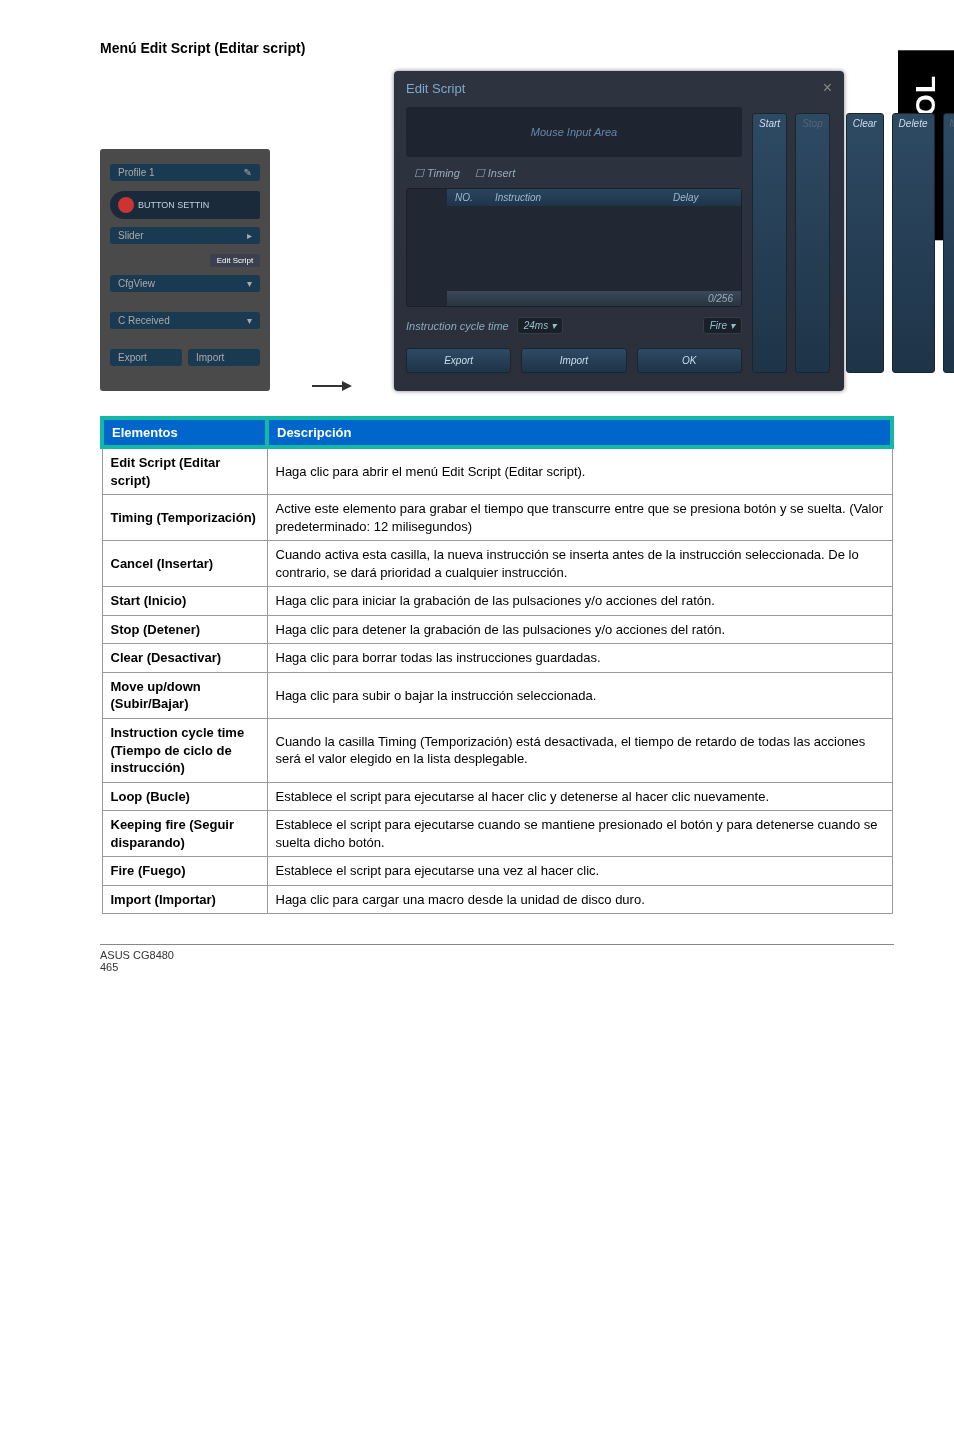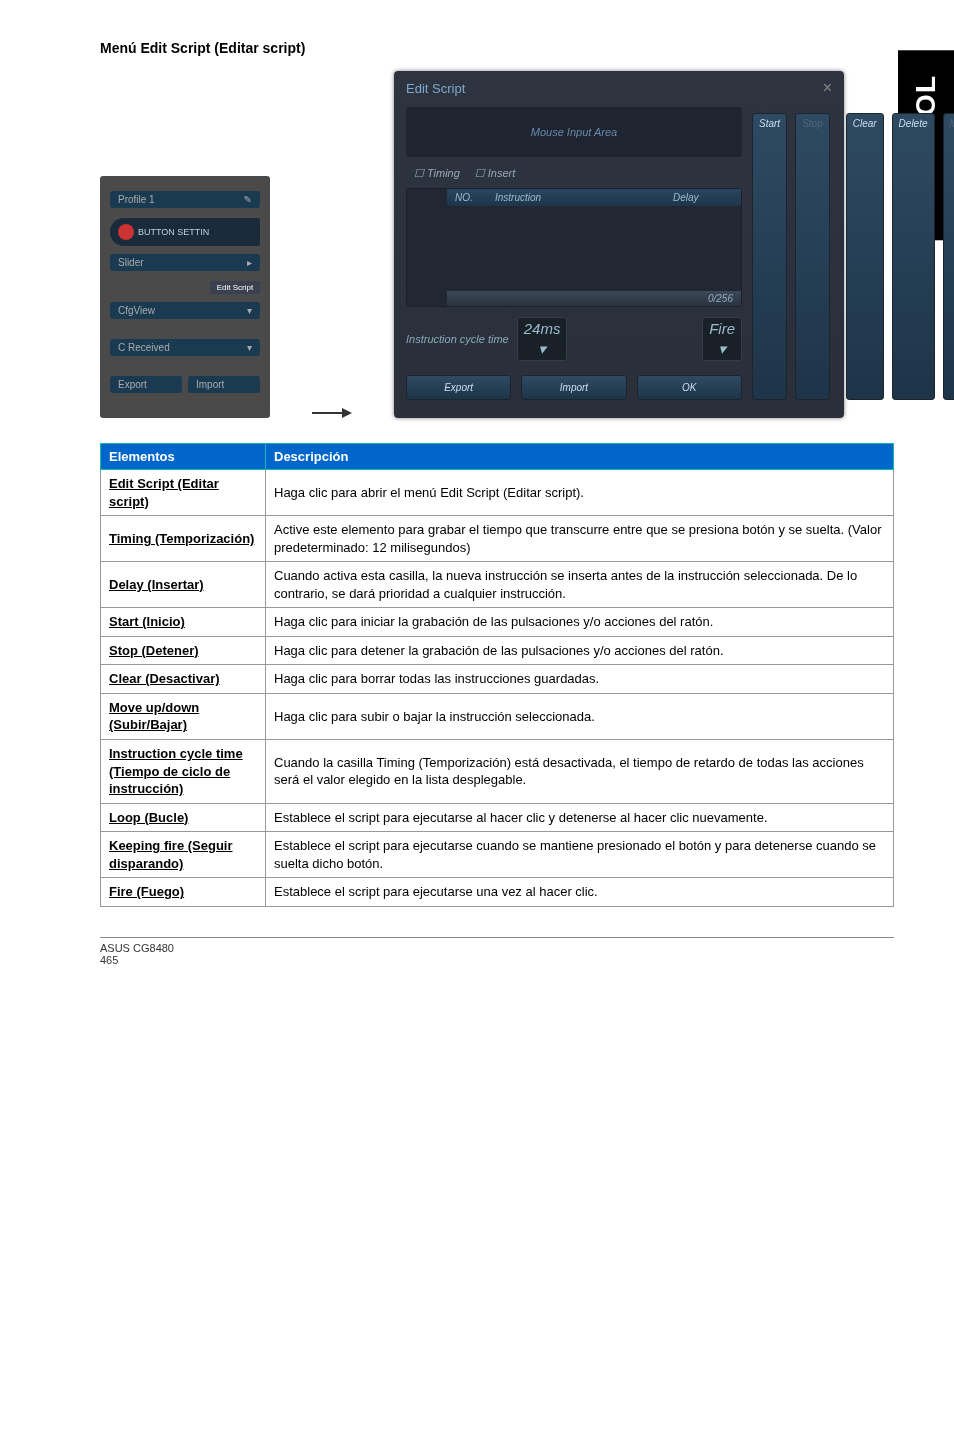--- a/index.html
+++ b/index.html
@@ -157,25 +157,24 @@
       margin-top: 10px;
       font-size: 11px;
       color: #8ab;
     }
     .cycle-row .sel {
       background: #1a2028;
       border: 1px solid #333c48;
       padding: 2px 6px;
       border-radius: 3px;
       color: #9bc;
-      font-size: 15px;
+      font-size: 10px;
       display: flex;
       align-items: center;
       gap: 3px;
-      flex-direction: column;
     }
     .footer-btns {
       display: flex;
       gap: 10px;
       margin-top: 14px;
       justify-content: space-between;
     }
     .footer-btns .dlg-btn { flex: 1; padding: 6px; }
     .arrow {
       width: 40px;
@@ -200,30 +199,30 @@
       width: 100%;
       border-collapse: collapse;
       font-size: 13px;
     }
     table.desc th {
       background: #0066cc;
       color: #fff;
       text-align: left;
       padding: 5px 8px;
       font-weight: bold;
-      border: 1px solid #14b8a6;
+      border: 4px solid #14b8a6;
     }
     table.desc th:first-child { width: 165px; }
     table.desc td {
       border: 1px solid #999;
       padding: 5px 8px;
       vertical-align: middle;
       line-height: 1.35;
     }
-    table.desc td.label { font-weight: bold; text-decoration: underline; }
+    table.desc td.label { font-weight: bold; }
     .page-footer {
       margin-top: 30px;
       border-top: 1px solid #888;
       padding-top: 4px;
       display: flex;
       justify-content: space-between;
       font-size: 11px;
       color: #333;
       flex-direction: column;
     }
@@ -333,21 +332,21 @@
   <tbody>
       <tr>
         <td class="label">Edit Script (Editar script)</td>
         <td>Haga clic para abrir el menú Edit Script (Editar script).</td>
       </tr>
       <tr>
         <td class="label">Timing (Temporización)</td>
         <td>Active este elemento para grabar el tiempo que transcurre entre que se presiona botón y se suelta. (Valor predeterminado: 12 milisegundos)</td>
       </tr>
       <tr>
-        <td class="label">Delay (Insertar)</td>
+        <td class="label">Cancel (Insertar)</td>
         <td>Cuando activa esta casilla, la nueva instrucción se inserta antes de la instrucción seleccionada. De lo contrario, se dará prioridad a cualquier instrucción.</td>
       </tr>
       <tr>
         <td class="label">Start (Inicio)</td>
         <td>Haga clic para iniciar la grabación de las pulsaciones y/o acciones del ratón.</td>
       </tr>
       <tr>
         <td class="label">Stop (Detener)</td>
         <td>Haga clic para detener la grabación de las pulsaciones y/o acciones del ratón.</td>
       </tr>
@@ -367,20 +366,24 @@
         <td class="label">Loop (Bucle)</td>
         <td>Establece el script para ejecutarse al hacer clic y detenerse al hacer clic nuevamente.</td>
       </tr>
       <tr>
         <td class="label">Keeping fire (Seguir disparando)</td>
         <td>Establece el script para ejecutarse cuando se mantiene presionado el botón y para detenerse cuando se suelta dicho botón.</td>
       </tr>
       <tr>
         <td class="label">Fire (Fuego)</td>
         <td>Establece el script para ejecutarse una vez al hacer clic.</td>
+      </tr>
+      <tr>
+        <td class="label">Import (Importar)</td>
+        <td>Haga clic para cargar una macro desde la unidad de disco duro.</td>
       </tr>
     </tbody>
 </table>
 
 <div class="page-footer">
   <span>ASUS CG8480</span>
   <span>465</span>
 </div>
 
 </body></html>

